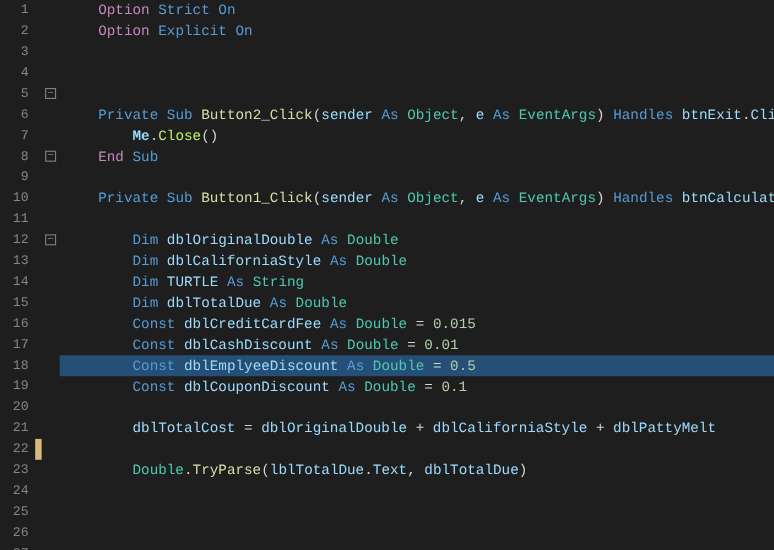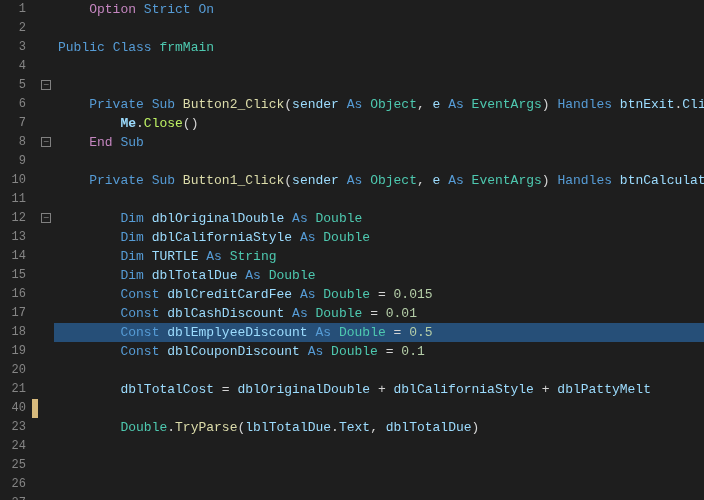--- a/index.html
+++ b/index.html
@@ -82,21 +82,21 @@
       <div class="ln">12</div>
       <div class="ln">13</div>
       <div class="ln">14</div>
       <div class="ln">15</div>
       <div class="ln">16</div>
       <div class="ln">17</div>
       <div class="ln">18</div>
       <div class="ln">19</div>
       <div class="ln">20</div>
       <div class="ln">21</div>
-      <div class="ln">40</div>
+      <div class="ln">22</div>
       <div class="ln">23</div>
       <div class="ln">24</div>
       <div class="ln">25</div>
       <div class="ln">26</div>
       <div class="ln">27</div>
     </div>
   <div class="indicators" id="indicators">
       <div class="ind"></div>
       <div class="ind"></div>
       <div class="ind"></div>
@@ -149,22 +149,22 @@
       <div class="cc"></div>
       <div class="cc"></div>
       <div class="cc"></div>
       <div class="cc"></div>
       <div class="cc"></div>
       <div class="cc"></div>
       <div class="cc"></div>
     </div>
   <div style="flex:1; background:#1e1e1e; overflow:hidden; position:relative;" id="code-content">
       <div class="code-line"><span style="white-space:pre;">    </span><span style="color:#c586c0;">Option</span><span style="color:#d4d4d4;"> </span><span style="color:#569cd6;">Strict</span><span style="color:#d4d4d4;"> </span><span style="color:#569cd6;">On</span></div>
+      <div class="code-line"><span style="white-space:pre;">    </span><span style="color:#c586c0;">Option</span><span style="color:#d4d4d4;"> </span><span style="color:#569cd6;">Explicit</span><span style="color:#d4d4d4;"> </span><span style="color:#569cd6;">On</span></div>
       <div class="code-line"></div>
-      <div class="code-line"><span style="color:#569cd6;">Public</span><span style="color:#d4d4d4;"> </span><span style="color:#569cd6;">Class</span><span style="color:#d4d4d4;"> </span><span style="color:#4ec9b0;">frmMain</span></div>
       <div class="code-line"></div>
       <div class="code-line"></div>
       <div class="code-line"><span style="white-space:pre;">    </span><span style="color:#569cd6;">Private</span><span style="color:#d4d4d4;"> </span><span style="color:#569cd6;">Sub</span><span style="color:#d4d4d4;"> </span><span style="color:#dcdcaa;">Button2_Click</span><span style="color:#d4d4d4;">(</span><span style="color:#9cdcfe;">sender</span><span style="color:#d4d4d4;"> </span><span style="color:#569cd6;">As</span><span style="color:#d4d4d4;"> </span><span style="color:#4ec9b0;">Object</span><span style="color:#d4d4d4;">, </span><span style="color:#9cdcfe;">e</span><span style="color:#d4d4d4;"> </span><span style="color:#569cd6;">As</span><span style="color:#d4d4d4;"> </span><span style="color:#4ec9b0;">EventArgs</span><span style="color:#d4d4d4;">) </span><span style="color:#569cd6;">Handles</span><span style="color:#d4d4d4;"> </span><span style="color:#9cdcfe;">btnExit</span><span style="color:#d4d4d4;">.</span><span style="color:#9cdcfe;">Click</span></div>
       <div class="code-line"><span style="white-space:pre;">        </span><span style="color:#9cdcfe;font-weight:bold;">Me</span><span style="color:#d4d4d4;">.</span><span style="color:#bef264;">Close</span><span style="color:#d4d4d4;">()</span></div>
       <div class="code-line"><span style="white-space:pre;">    </span><span style="color:#c586c0;">End</span><span style="color:#d4d4d4;"> </span><span style="color:#569cd6;">Sub</span></div>
       <div class="code-line"></div>
       <div class="code-line"><span style="white-space:pre;">    </span><span style="color:#569cd6;">Private</span><span style="color:#d4d4d4;"> </span><span style="color:#569cd6;">Sub</span><span style="color:#d4d4d4;"> </span><span style="color:#dcdcaa;">Button1_Click</span><span style="color:#d4d4d4;">(</span><span style="color:#9cdcfe;">sender</span><span style="color:#d4d4d4;"> </span><span style="color:#569cd6;">As</span><span style="color:#d4d4d4;"> </span><span style="color:#4ec9b0;">Object</span><span style="color:#d4d4d4;">, </span><span style="color:#9cdcfe;">e</span><span style="color:#d4d4d4;"> </span><span style="color:#569cd6;">As</span><span style="color:#d4d4d4;"> </span><span style="color:#4ec9b0;">EventArgs</span><span style="color:#d4d4d4;">) </span><span style="color:#569cd6;">Handles</span><span style="color:#d4d4d4;"> </span><span style="color:#9cdcfe;">btnCalculate</span></div>
       <div class="code-line"></div>
       <div class="code-line"><span style="white-space:pre;">        </span><span style="color:#569cd6;">Dim</span><span style="color:#d4d4d4;"> </span><span style="color:#9cdcfe;">dblOriginalDouble</span><span style="color:#d4d4d4;"> </span><span style="color:#569cd6;">As</span><span style="color:#d4d4d4;"> </span><span style="color:#4ec9b0;">Double</span></div>
       <div class="code-line"><span style="white-space:pre;">        </span><span style="color:#569cd6;">Dim</span><span style="color:#d4d4d4;"> </span><span style="color:#9cdcfe;">dblCaliforniaStyle</span><span style="color:#d4d4d4;"> </span><span style="color:#569cd6;">As</span><span style="color:#d4d4d4;"> </span><span style="color:#4ec9b0;">Double</span></div>

